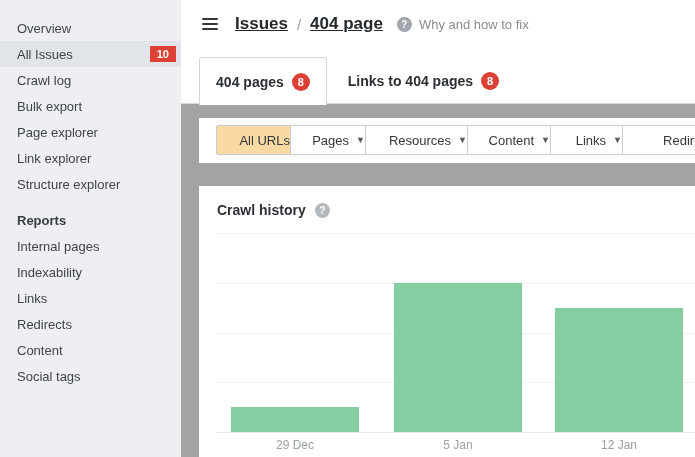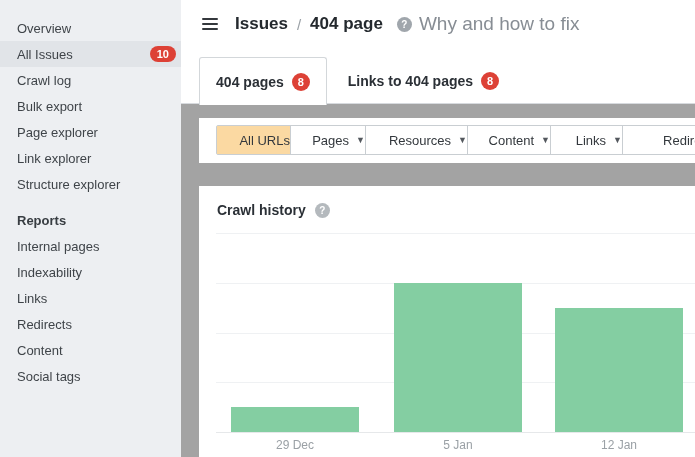--- a/index.html
+++ b/index.html
@@ -20,44 +20,44 @@
     padding:0 5px 0 17px; color:#3f4449; font-size:13px; cursor:pointer;
     justify-content:space-between;
   }
   .side-item.selected { background:var(--sidebar-selected-bg); }
   .side-section {
     height:26px; margin-top:10px; display:flex; align-items:center;
     padding:0 5px 0 17px; font-weight:700; color:#383d42; font-size:13px;
   }
   .badge {
     background:var(--badge-red); color:#fff; font-size:11px; font-weight:700;
-    border-radius:8px; padding:1px 7px; line-height:14px; display:inline-block;
+    border-radius:0; padding:1px 7px; line-height:14px; display:inline-block;
   }
 
   
   .main-header {
     position:absolute; left:180px; top:0; width:515px; height:104px;
     background:#fff; border-bottom:1px solid #d7dade; z-index:1;
   }
   .breadcrumb-row {
     position:absolute; left:22px; top:13px; display:flex; align-items:center;
   }
   .hamburger { width:16px; cursor:pointer; margin-right:17px; padding:2px 0; }
   .hamburger span { display:block; height:2px; background:#34383c; margin:3px 0; border-radius:1px; }
-  .crumb { font-size:17px; font-weight:700; color:#24292e; }
+  .crumb { font-size:17px; font-weight:700; color:#24292e;text-decoration:underline; }
   .crumb.parent { cursor:pointer; }
   .crumb-sep { font-size:15px; color:#9aa0a6; margin:0 9px; }
   .help-link { display:flex; align-items:center; margin-left:14px; cursor:pointer; }
   .q-icon {
     width:15px; height:15px; border-radius:50%; background:#a0a6ac; color:#fff;
     font-size:10px; font-weight:700; display:flex; align-items:center;
     justify-content:center; flex:0 0 auto;
   }
   .q-icon.light { background:#b4b9bd; }
-  .help-label { color:#878d94; font-size:19px; margin-left:7px; }
+  .help-label { color:#878d94; font-size:13px; margin-left:7px; }
 
   .tab {
     position:absolute; top:57px; display:flex; align-items:center;
     justify-content:center; gap:8px; font-size:14px; font-weight:700;
     color:#2b3036; cursor:pointer; z-index:2;
   }
   .tab.active {
     height:48px; background:#fff; border:1px solid #d3d7da; border-bottom:none;
     border-radius:3px 3px 0 0;
   }

